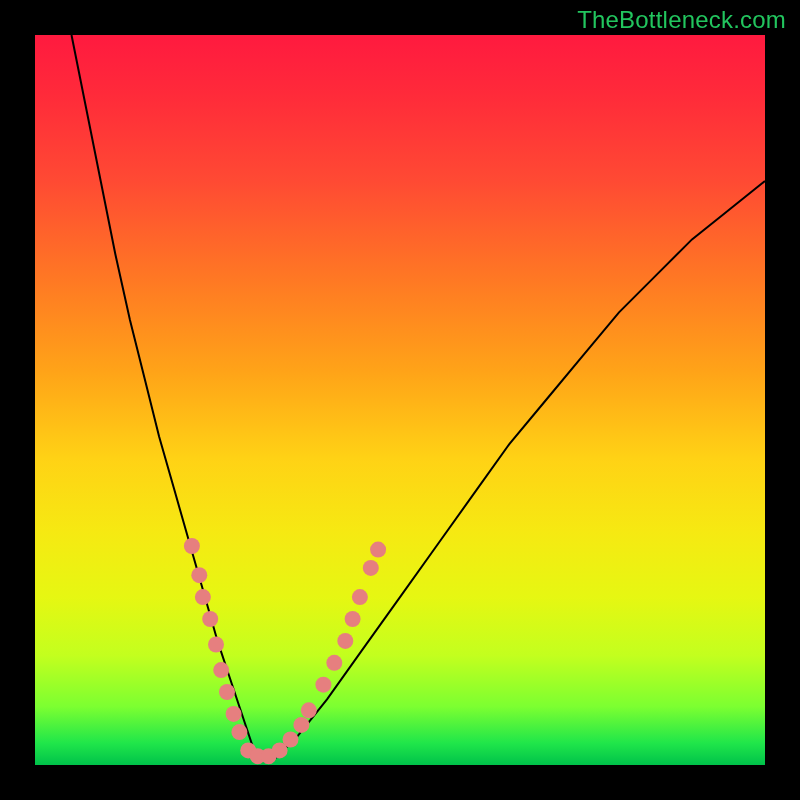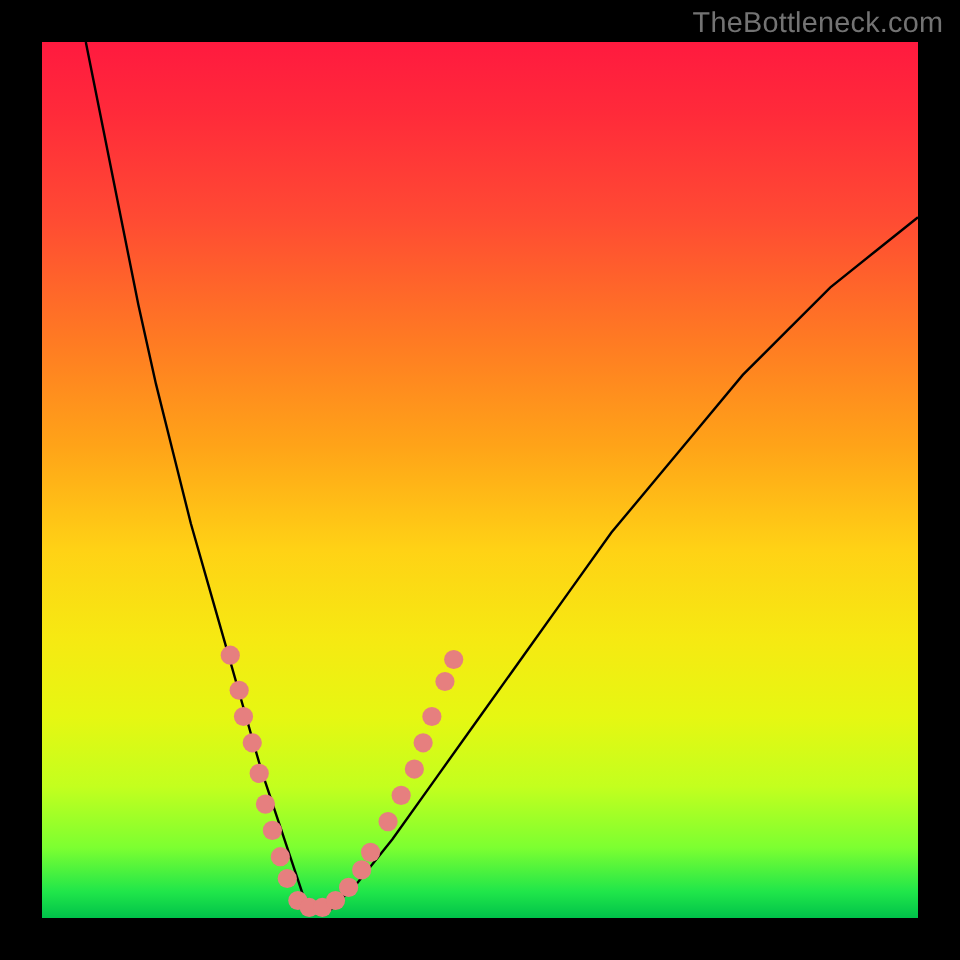--- a/index.html
+++ b/index.html
@@ -38,21 +38,21 @@
       #c3ff1e 85%,
       #7cff31 92%,
       #20e64a 97%,
       #00c24a 100%
     );
   }
   .watermark {
     position: absolute;
     top: 6px;
     right: 14px;
-    color: #737373;
+    color: #22c55e;
     font-size: 24px;
     font-weight: 400;
     letter-spacing: 0.2px;
     user-select: none;
   }
   svg.curve {
     position: absolute;
     left: 0;
     top: 0;
     width: 730px;

